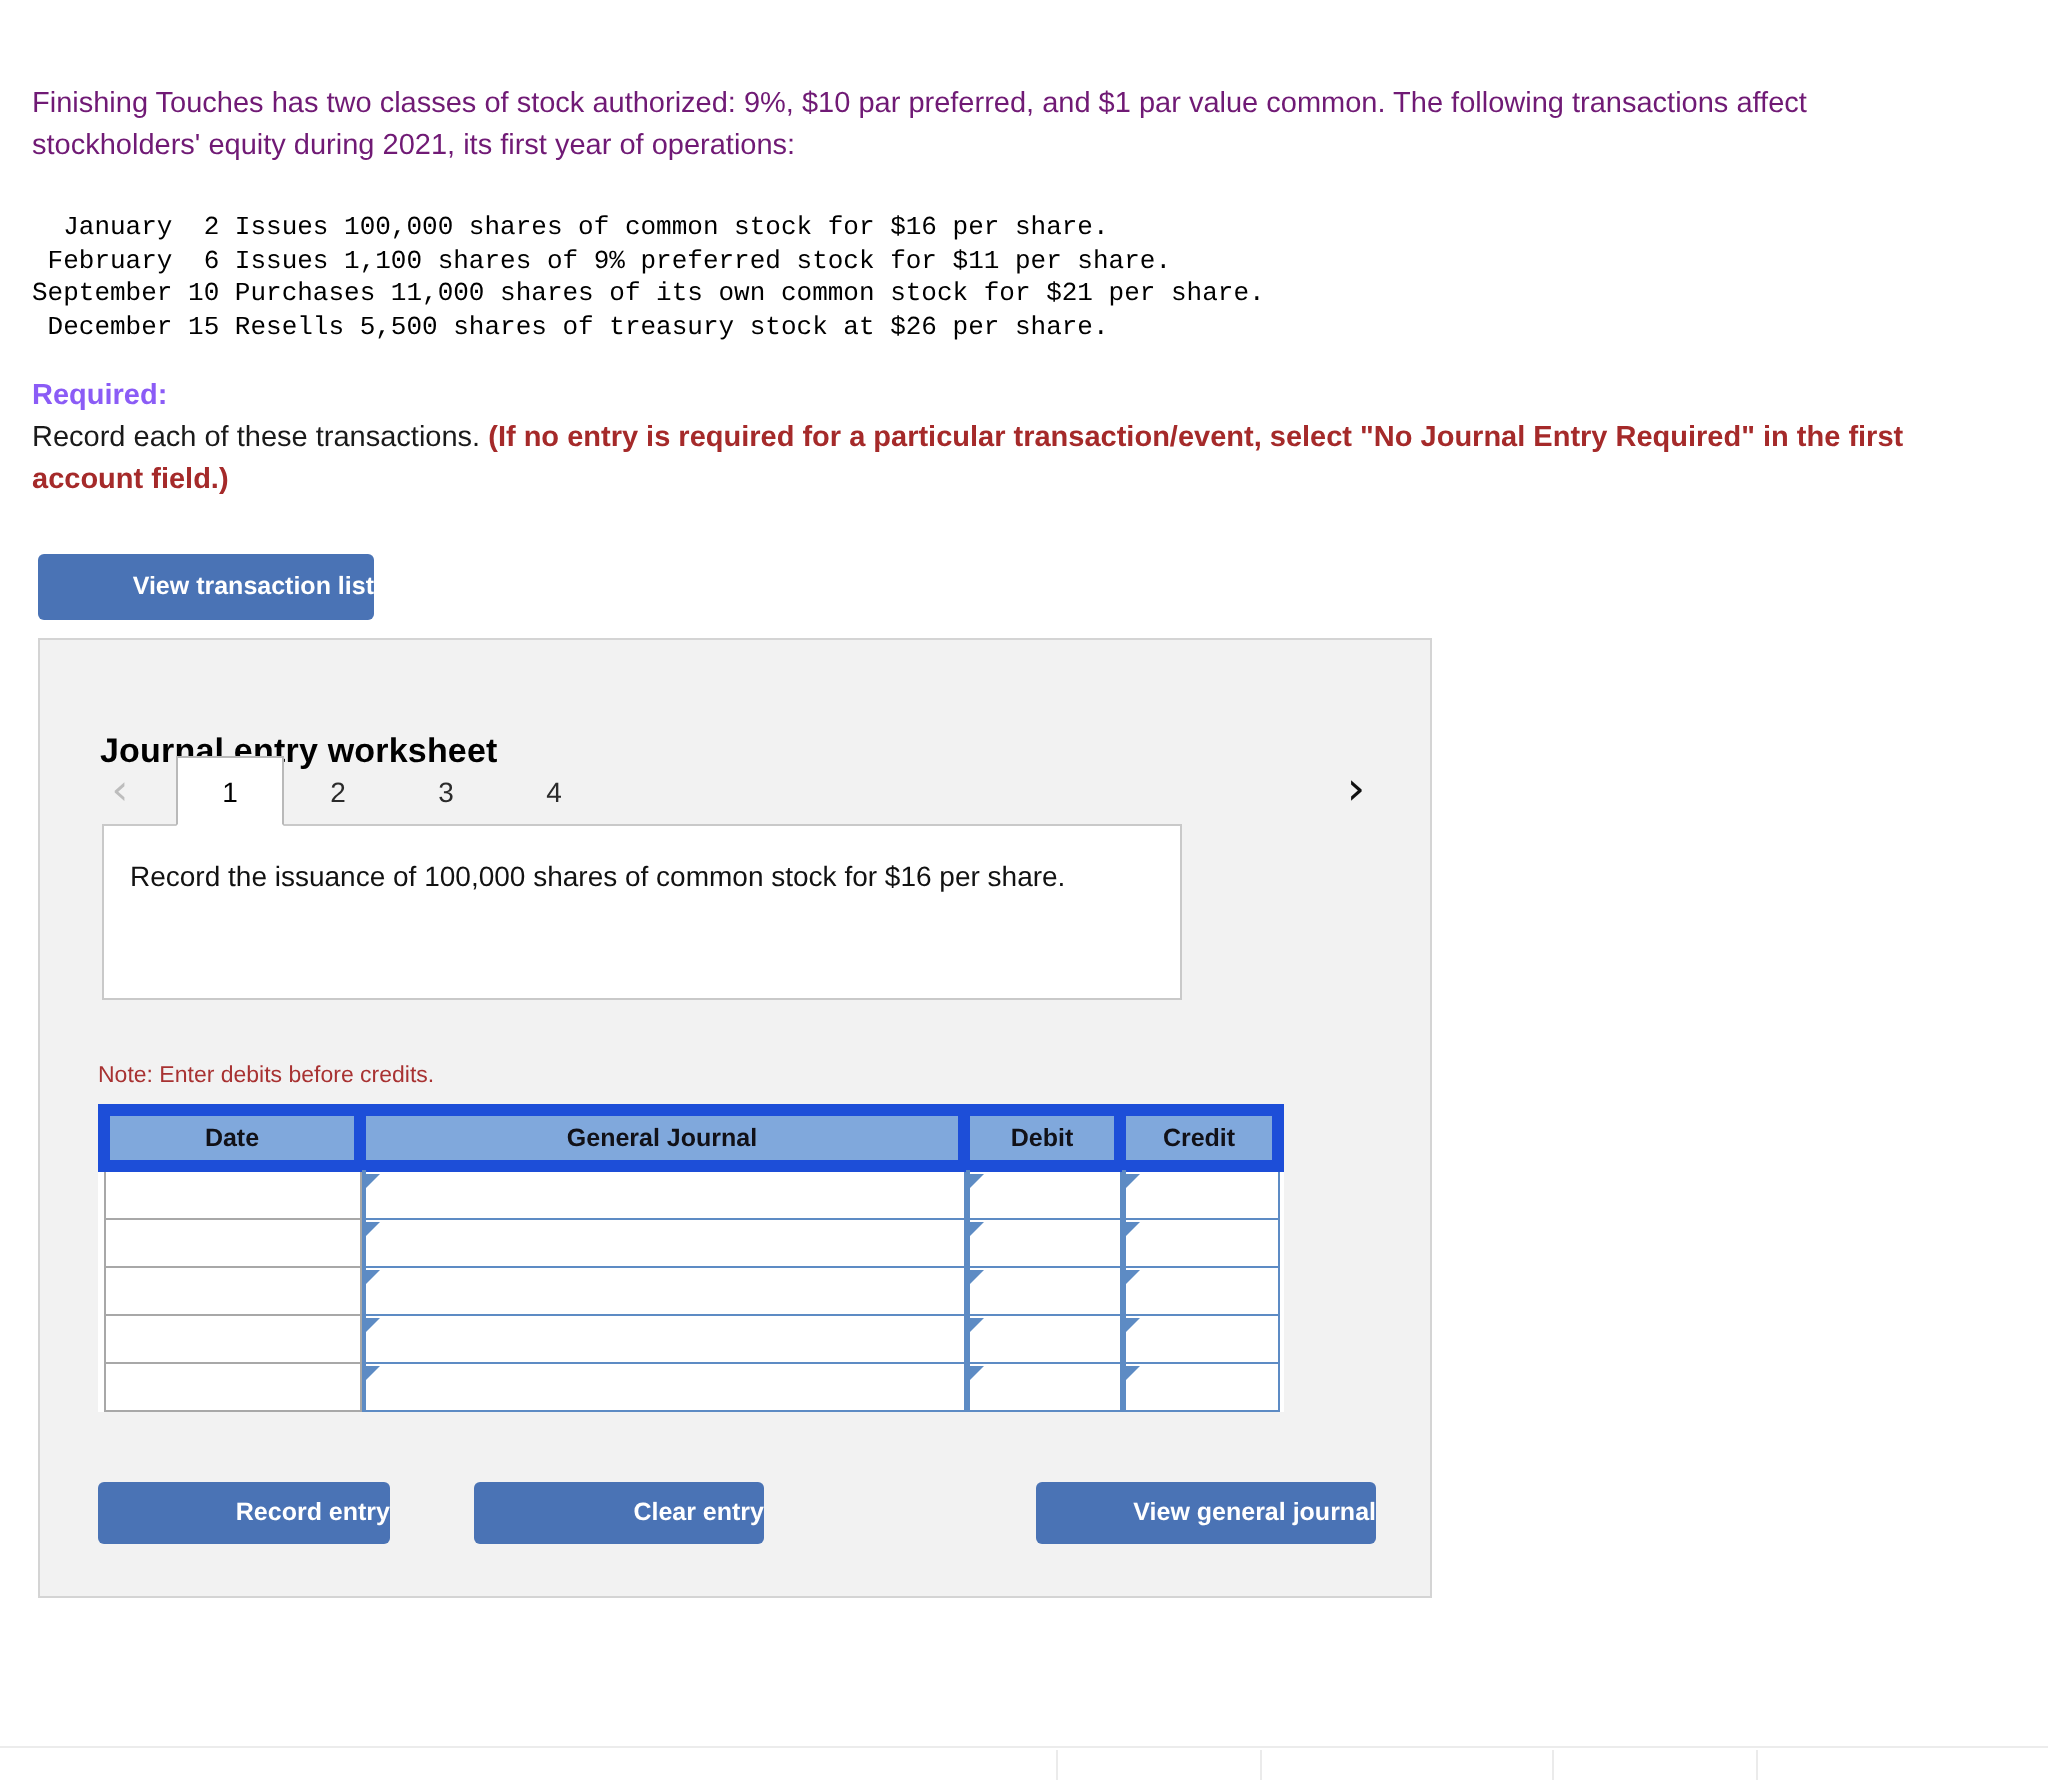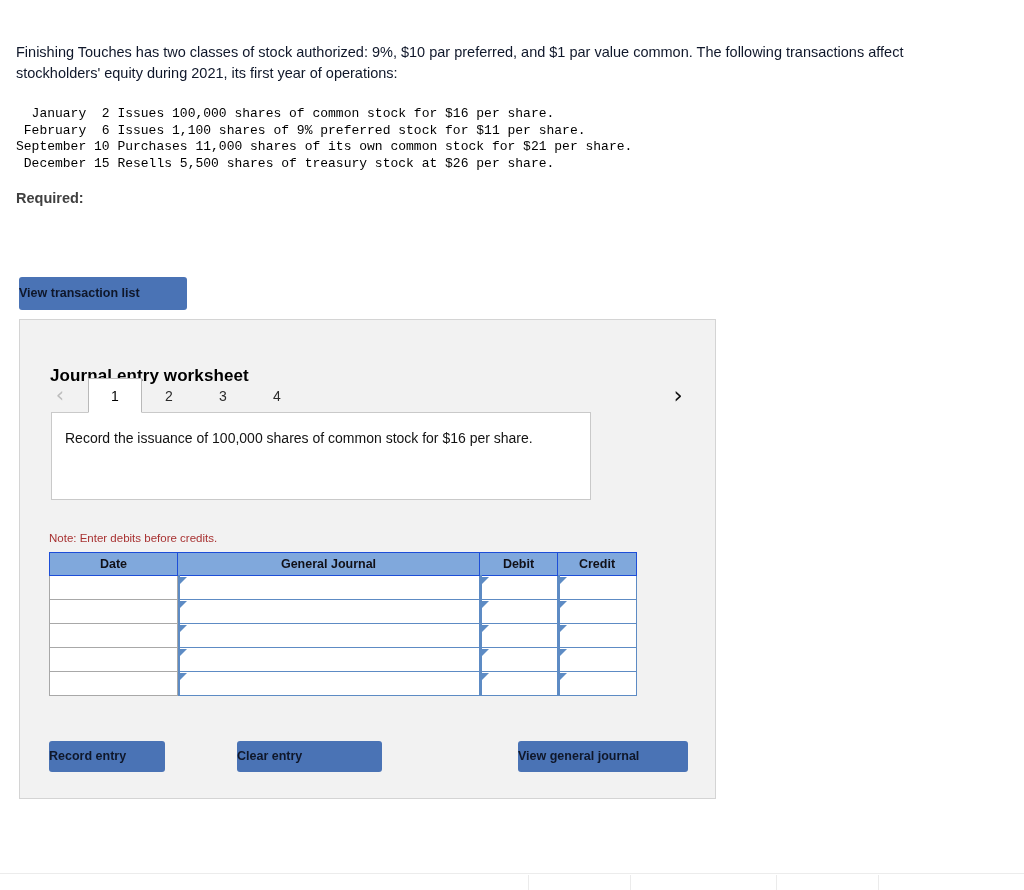--- a/index.html
+++ b/index.html
@@ -17,21 +17,21 @@
   }
 
   
   .problem {
     position: absolute;
     left: 16px;
     top: 42px;
     width: 975px;
     font-size: 14.5px;
     line-height: 21px;
-    color: #0f172a;
+    color: #701a75;
   }
 
   .transactions {
     position: absolute;
     left: 16px;
     top: 106px;
     font-family: "Liberation Mono", "DejaVu Sans Mono", monospace;
     font-size: 13px;
     line-height: 16.5px;
     white-space: pre;
@@ -42,38 +42,38 @@
   .required-wrap {
     position: absolute;
     left: 16px;
     top: 188px;
     width: 975px;
     font-size: 14.5px;
     line-height: 21px;
   }
   .required-label {
     font-weight: bold;
-    color: #404040;
+    color: #8b5cf6;
   }
   .required-body {
     color: #1a1a1a;
   }
   .required-em {
     color: #a52a2a;
     font-weight: bold;
   }
 
   
   .btn {
     display: inline-block;
     background: #4a73b5;
-    color: #0f172a;
+    color: #ffffff;
     font-weight: bold;
     font-size: 12.5px;
-    text-align: left;
+    text-align: right;
     border: none;
     border-radius: 3px;
     padding: 0;
     line-height: 32px;
     cursor: pointer;
     font-family: "Liberation Sans", sans-serif;
   }
 
   #view-transaction-list {
     position: absolute;
@@ -189,21 +189,21 @@
   .jtable {
     position: absolute;
     left: 29px;
     top: 232px;
     border-collapse: collapse;
     table-layout: fixed;
     background: #ffffff;
   }
   .jtable th {
     background: #80a8dc;
-    border: 1px solid #1d4ed8;
+    border: 6px solid #1d4ed8;
     font-size: 12.5px;
     font-weight: bold;
     color: #111118;
     height: 22px;
     padding: 0 2px;
     text-align: center;
   }
   .jtable td {
     height: 23px;
     padding: 0;
@@ -250,21 +250,21 @@
     width: 2px;
     height: calc(100% + 2px);
     background: #5d8bc4;
   }
 
   
   #record-entry {
     position: absolute;
     left: 29px;
     top: 421px;
-    width: 116px;
+    width: 146px;
     height: 31px;
     line-height: 31px;
   }
   #clear-entry {
     position: absolute;
     left: 217px;
     top: 421px;
     width: 145px;
     height: 31px;
     line-height: 31px;
@@ -304,20 +304,21 @@
   <span>Finishing Touches has two classes of stock authorized: 9%, $10 par preferred, and $1 par value common. The following transactions affect stockholders' equity during 2021, its first year of operations:</span>
 </div>
 
 <div class="transactions">  January  2 Issues 100,000 shares of common stock for $16 per share.
  February  6 Issues 1,100 shares of 9% preferred stock for $11 per share.
 September 10 Purchases 11,000 shares of its own common stock for $21 per share.
  December 15 Resells 5,500 shares of treasury stock at $26 per share.</div>
 
 <div class="required-wrap">
   <div class="required-label">Required:</div>
+  <div><span class="required-body">Record each of these transactions. </span><span class="required-em">(If no entry is required for a particular transaction/event, select "No Journal Entry Required" in the first account field.)</span></div>
 </div>
 
 <button class="btn" id="view-transaction-list">View transaction list</button>
 
 <div class="panel">
 
   <div class="panel-title">Journal entry worksheet</div>
 
   <div class="tabstrip">
     <div class="chev chev-prev">‹</div>

